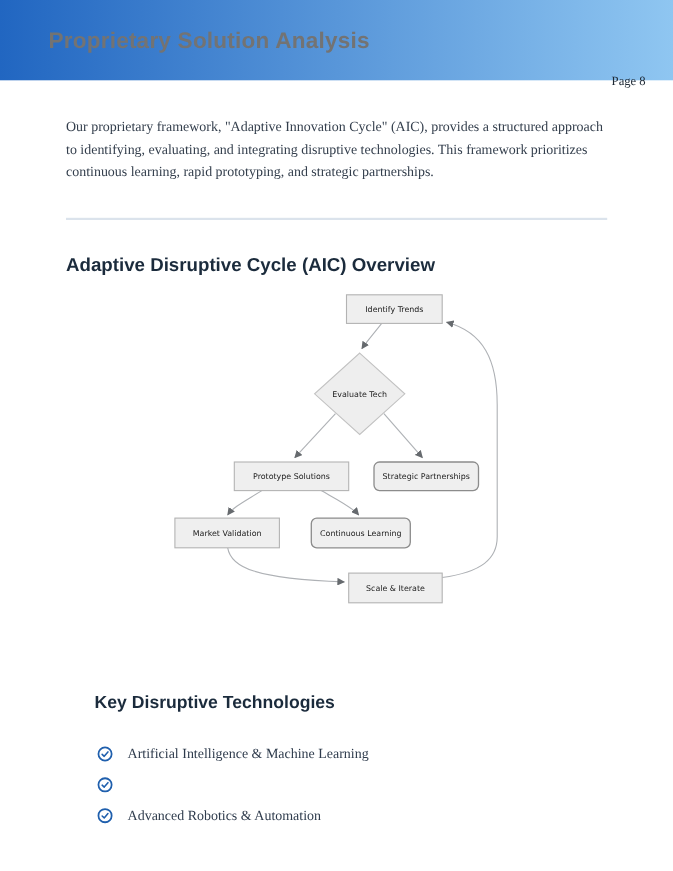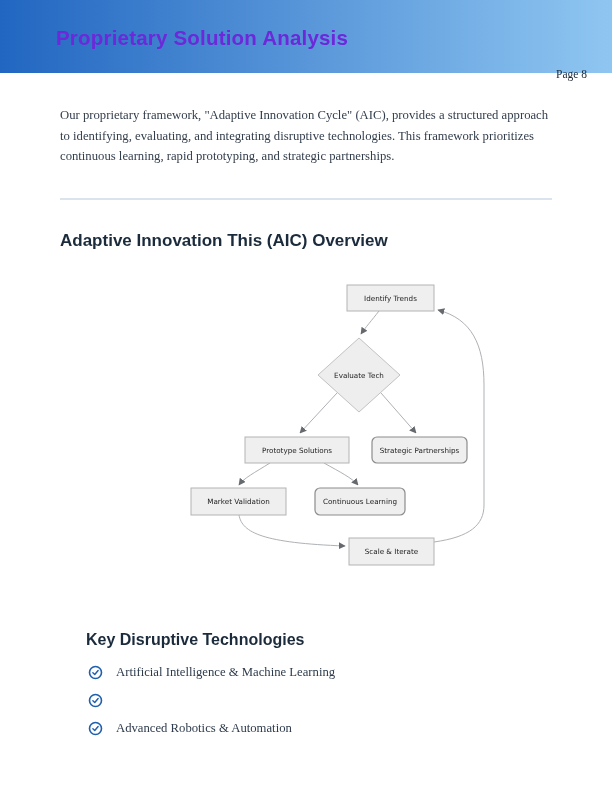--- a/index.html
+++ b/index.html
@@ -13,25 +13,25 @@
     font-family: "Liberation Serif", serif;
   }
   .header-band {
     position: absolute;
     left: 0; top: 0;
     width: 612px; height: 73px;
     background: linear-gradient(90deg, #2166c1 0%, #8fc6f1 100%);
   }
   .header-title {
     position: absolute;
-    left: 56px; top: 26px;
+    left: 44px; top: 26px;
     font-family: "Liberation Sans", sans-serif;
     font-weight: 700;
     font-size: 20.5px;
-    color: #6d28d9;
+    color: #737373;
     letter-spacing: 0.2px;
   }
   .page-number {
     position: absolute;
     right: 25px; top: 68px;
     font-family: "Liberation Serif", serif;
     font-size: 11.5px;
     color: #1c2733;
   }
   .intro-paragraph {
@@ -52,22 +52,22 @@
   .section-heading {
     position: absolute;
     left: 60px; top: 231px;
     font-family: "Liberation Sans", sans-serif;
     font-weight: 700;
     font-size: 17px;
     color: #1b2b3c;
   }
   .diagram-wrap {
     position: absolute;
-    left: 0; top: 275px;
-    width: 612px; height: 300px; padding-left: 32px;
+    left: 0; top: 258px;
+    width: 612px; height: 300px;
   }
   .diagram-wrap svg { display: block; }
   .node-rect { fill: #efefef; stroke: #b3b3b3; stroke-width: 1; }
   .node-rounded { fill: #efefef; stroke: #8c8c8c; stroke-width: 1.2; }
   .node-diamond { fill: #eeeeee; stroke: #c2c2c2; stroke-width: 1; }
   .node-label {
     font-family: "DejaVu Sans", sans-serif;
     font-size: 7.2px;
     fill: #222222;
     text-anchor: middle;
@@ -82,21 +82,21 @@
     color: #1b2b3c;
   }
   .tech-list {
     position: absolute;
     left: 88px; top: 665px;
     width: 460px;
   }
   .tech-item {
     height: 28px;
     display: flex;
-    align-items: flex-start;
+    align-items: flex-end;
     gap: 13px;
   }
   .tech-item-label {
     font-family: "Liberation Serif", serif;
     font-size: 12.7px;
     color: #2e3b4c;
   }
   .check-icon { flex: 0 0 auto; width: 15px; height: 15px; }
 </style>
 </head>
@@ -105,21 +105,21 @@
 <div class="page">
 
   <div class="header-band"></div>
   <div class="header-title">Proprietary Solution Analysis</div>
   <div class="page-number">Page 8</div>
 
   <p class="intro-paragraph">Our proprietary framework, "Adaptive Innovation Cycle" (AIC), provides a structured approach to identifying, evaluating, and integrating disruptive technologies. This framework prioritizes continuous learning, rapid prototyping, and strategic partnerships.</p>
 
   <div class="divider"></div>
 
-  <h2 class="section-heading">Adaptive Innovation This (AIC) Overview</h2>
+  <h2 class="section-heading">Adaptive Disruptive Cycle (AIC) Overview</h2>
 
   <div class="diagram-wrap">
     <svg width="612" height="300" viewBox="0 0 612 300" xmlns="http://www.w3.org/2000/svg">
       <defs>
         <marker id="arr" viewBox="0 0 10 10" refX="9" refY="5" markerWidth="7" markerHeight="7" orient="auto">
           <path d="M0 0 L10 5 L0 10 z" fill="#666a6e"></path>
         </marker>
       </defs>
 
       <path class="edge" d="M 347 36 C 340 45, 333 53, 329 59" marker-end="url(#arr)"></path>

